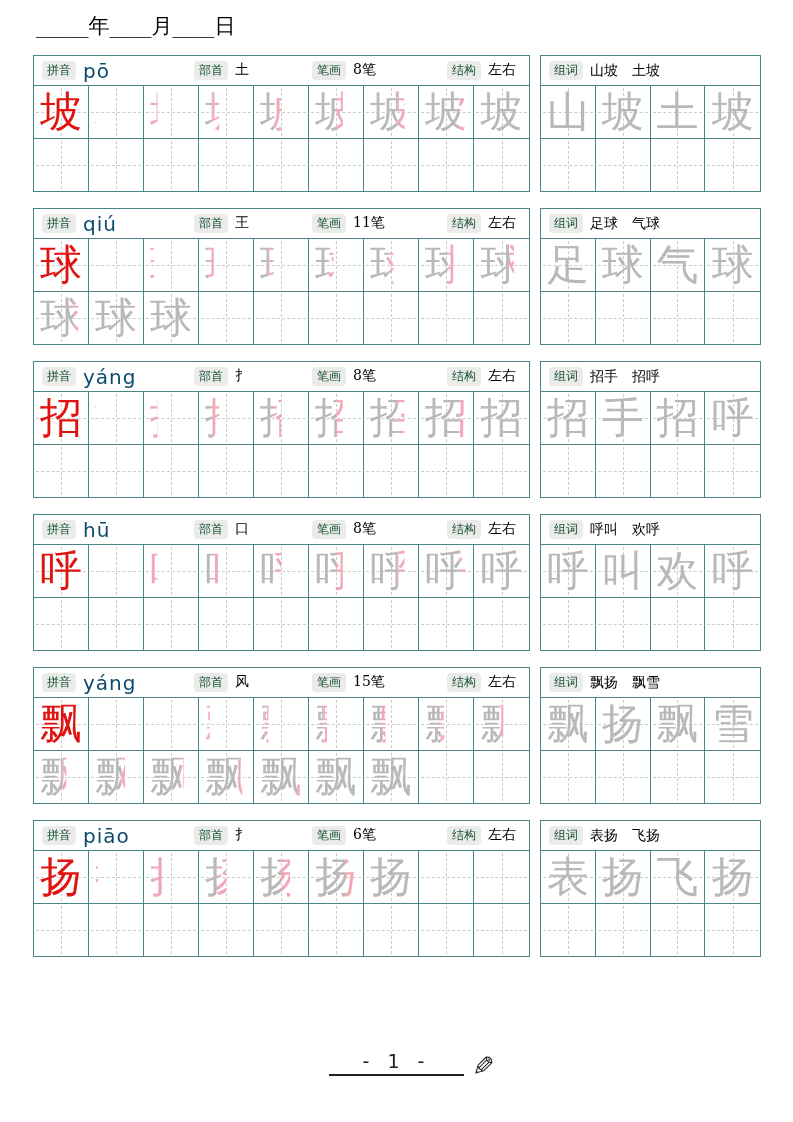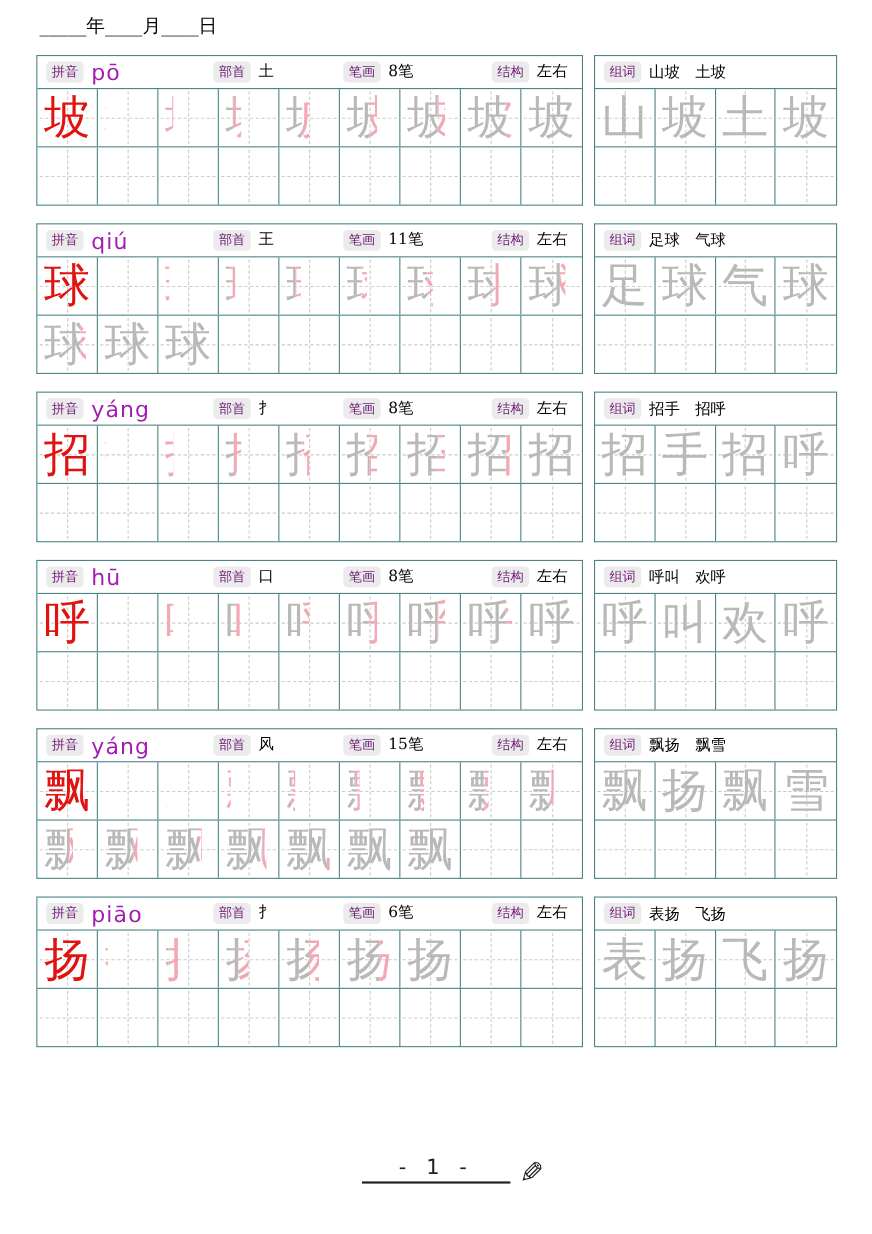--- a/index.html
+++ b/index.html
@@ -22,47 +22,47 @@
     text-align:center;padding-top:16px;
     font-family:"DejaVu Serif","Liberation Serif",serif;
     font-size:43px;font-weight:bold;letter-spacing:1px;white-space:nowrap;
   }
   .title .t-blue{color:#1a6cbd;}
   .title .t-black{color:#000000;}
   .title .t-red{color:#e80f0f;}
   
   .date-row{
     display:flex;justify-content:space-between;align-items:flex-end;
-    margin:12px 38px 0 36px;font-size:17px;
+    margin:12px 38px 0 36px;font-size:21px;
     font-family:"DejaVu Serif","Liberation Serif",serif;color:#000;
   }
   .date-row .right{display:flex;gap:26px;}
   
   .blocks{margin-top:15px;}
   .block{display:flex;margin:0 0 16px 33px;gap:10px;}
   .panel{border:1px solid var(--grid);background:#fff;}
   .char-panel{width:497px;}
   .words-panel{width:221px;}
   .panel-header{
     height:29px;display:flex;align-items:center;padding-left:8px;
     font-family:"DejaVu Serif","Liberation Serif",serif;font-size:14px;color:#000;
     overflow:hidden;white-space:nowrap;
   }
   .badge{
     display:inline-block;background:var(--badge-bg);border-radius:4px;
-    padding:2px 5px;font-size:12px;color:#701a75;margin-right:7px;
+    padding:2px 5px;font-size:12px;color:#14532d;margin-right:7px;
     font-family:"DejaVu Serif","Liberation Serif",serif;line-height:1.2;
   }
   .pair{display:flex;align-items:center;}
   .pair.pinyin-pair{width:152px;}
   .pair.radical-pair{width:118px;}
   .pair.strokes-pair{width:135px;}
   .pinyin-value{
     font-family:"DejaVu Sans","Liberation Sans",sans-serif;
-    font-size:20px;color:#a21caf;letter-spacing:1px;
+    font-size:20px;color:#0c4a6e;letter-spacing:1px;
   }
   
   .row{display:grid;border-top:1px solid var(--grid);}
   .row-9{grid-template-columns:repeat(9,1fr);}
   .row-4{grid-template-columns:repeat(4,1fr);}
   .cell{
     position:relative;height:52px;border-right:1px solid var(--grid);
   }
   .cell:last-child{border-right:none;}
   .cell::before{

